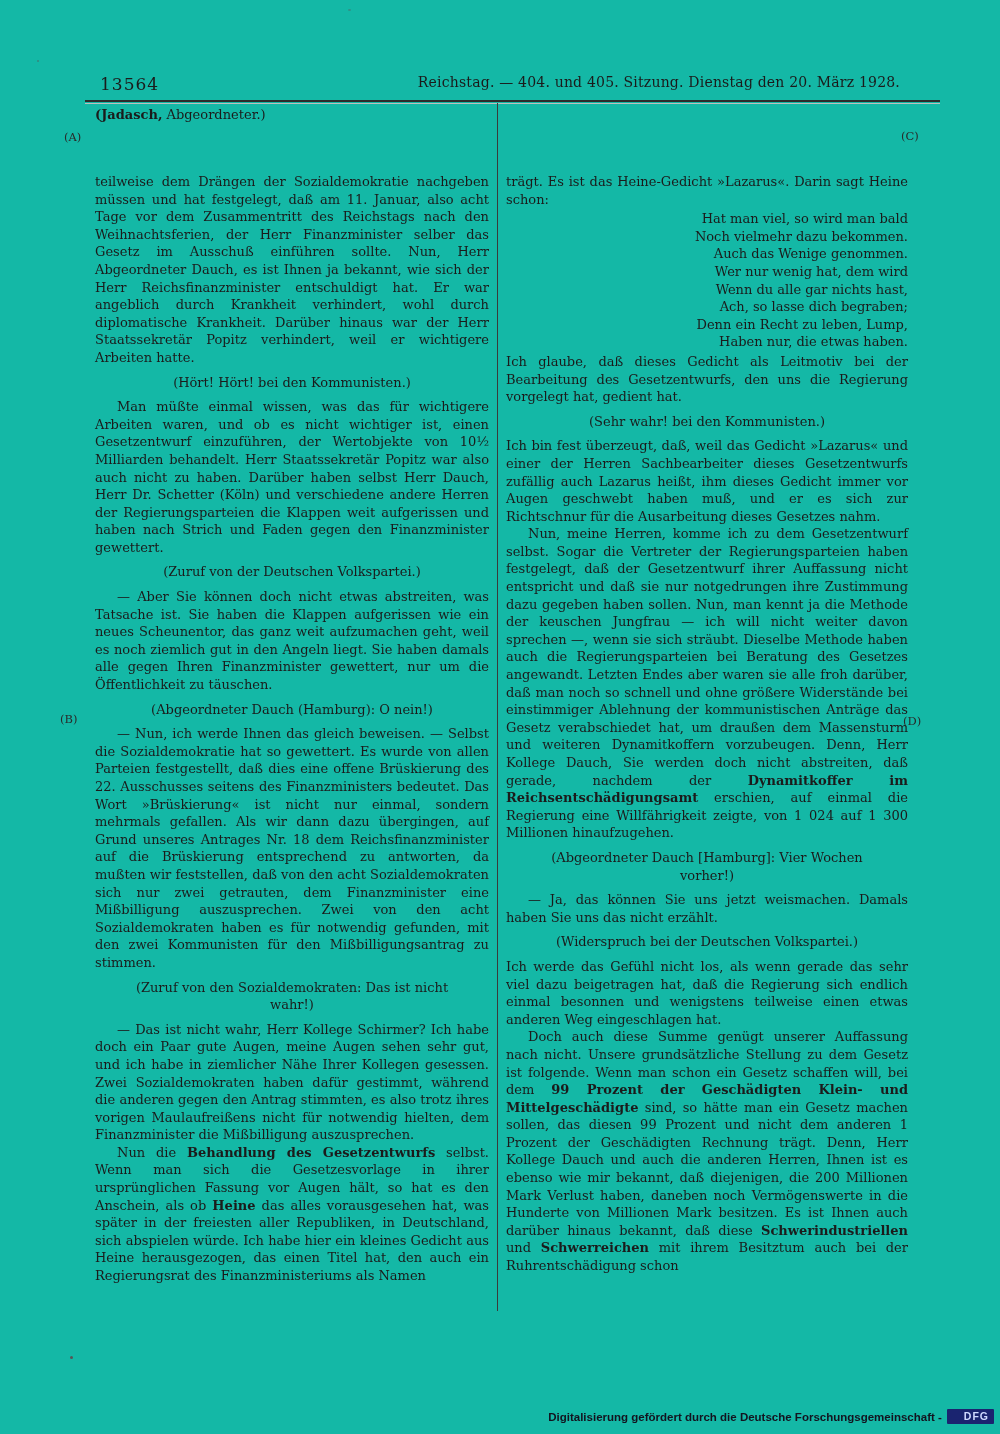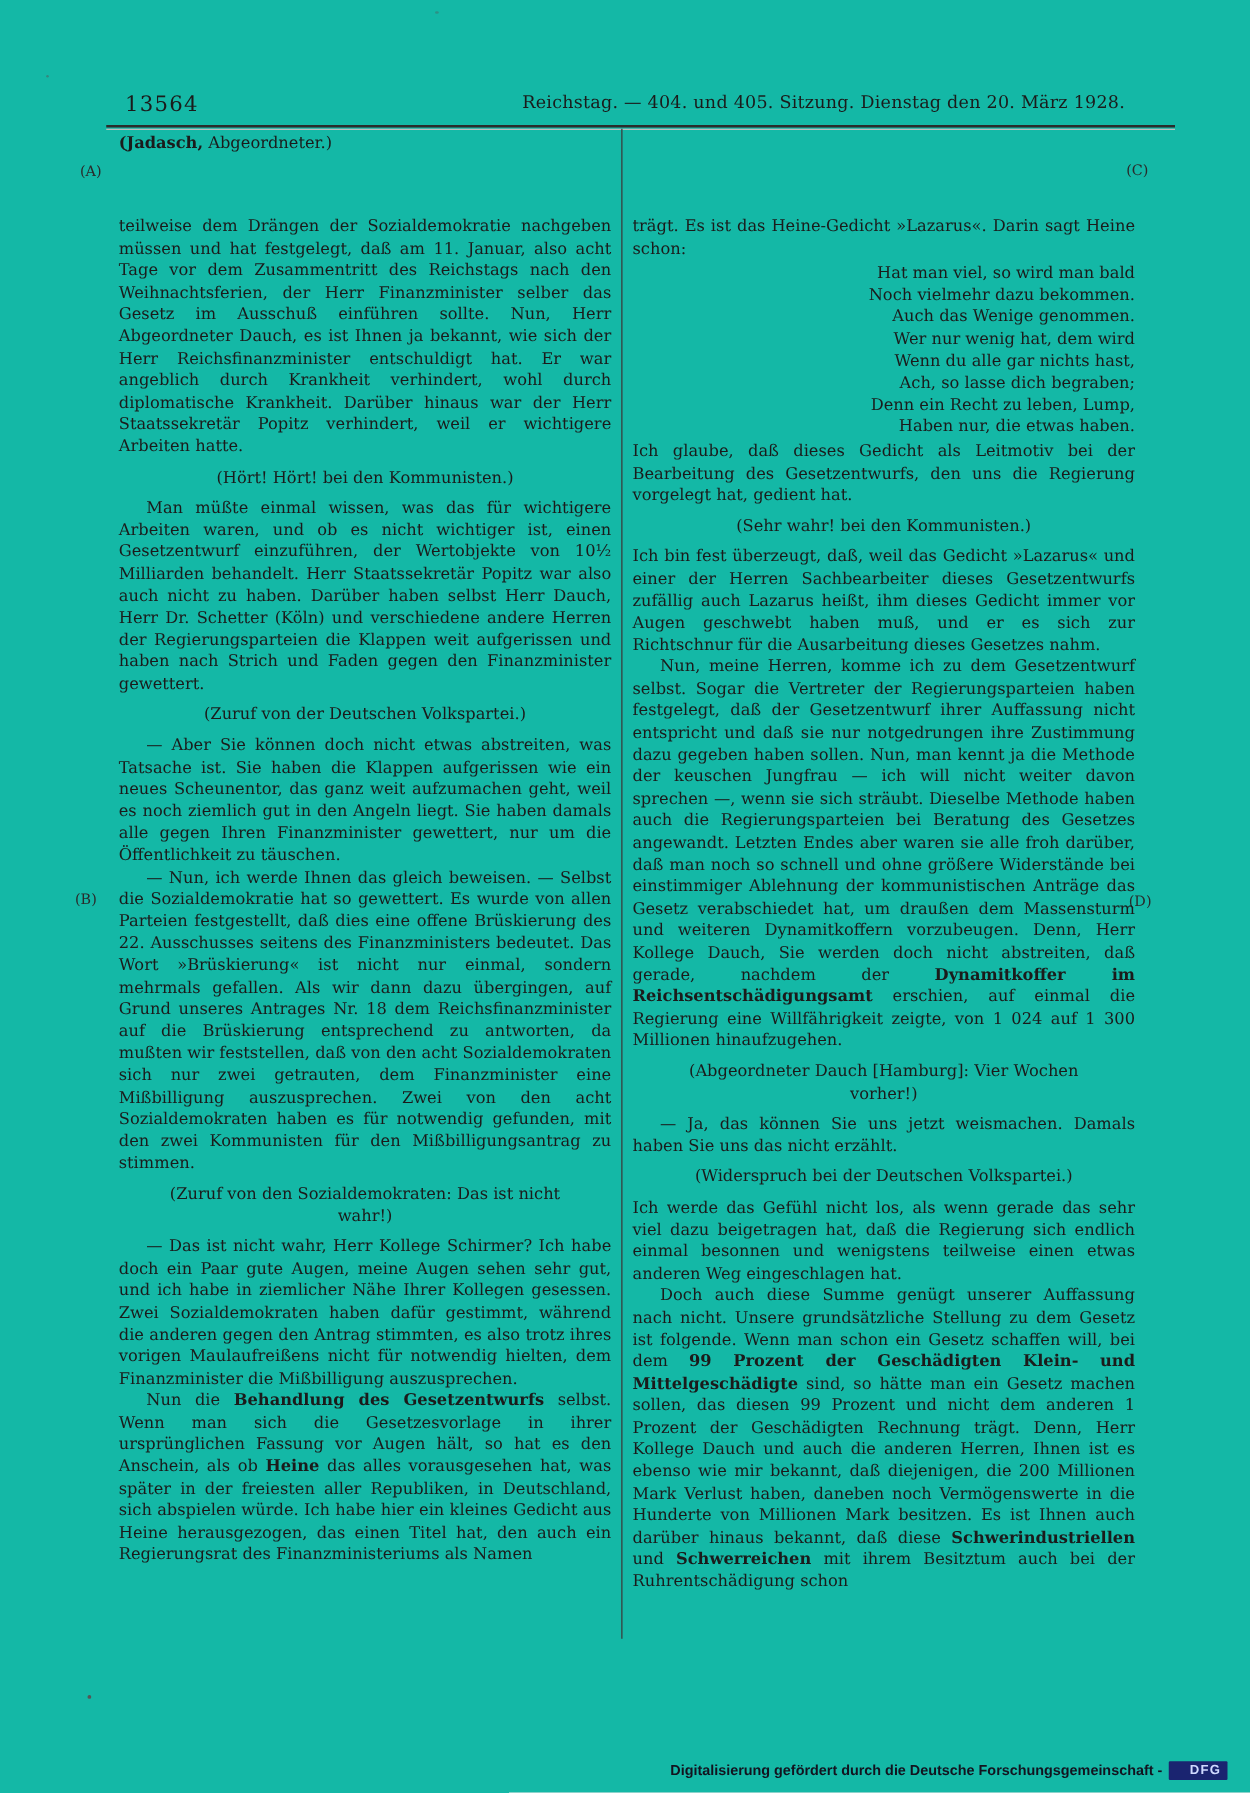--- a/index.html
+++ b/index.html
@@ -26,21 +26,21 @@
   .stage{text-align:center;margin:7px 18px;}
   .poem{margin:2px 0 2px 38px;text-align:right;}
   .bold{font-weight:bold;}
   
   .margin-letter{position:absolute;font-size:11.5px;color:#2a2a2a;font-family:"DejaVu Serif",serif;}
   .ml-a{left:64px;top:130px;}
   .ml-b{left:60px;top:712px;}
   .ml-c{left:901px;top:129px;}
   .ml-d{left:903px;top:714px;}
   
-  .footer{position:absolute;right:18px;bottom:10px;display:flex;align-items:center;gap:5px;
+  .footer{position:absolute;right:6px;bottom:10px;display:flex;align-items:center;gap:5px;
     font-family:"Liberation Sans","DejaVu Sans",sans-serif;font-size:11.5px;font-weight:bold;color:#13131f;}
   .dfg-logo{display:inline-block;padding:1px 5px 2px 17px;font-size:10.5px;font-weight:bold;
     letter-spacing:1px;color:#cfd9ff;border-radius:1px;}
   
   .speck{position:absolute;background:#555;border-radius:50%;}
   .speck-1{left:70px;top:1356px;width:3px;height:3px;}
   .speck-2{left:37px;top:60px;width:2px;height:2px;opacity:.5;}
   .speck-3{left:348px;top:9px;width:3px;height:2px;opacity:.4;}
 </style>
 </head>
@@ -62,20 +62,21 @@
   <span class="margin-letter ml-b">(B)</span>
   <span class="margin-letter ml-c">(C)</span>
   <span class="margin-letter ml-d">(D)</span>
 
   <div class="col col-left">
       <div class="para"><span>teilweise dem Drängen der Sozialdemokratie nachgeben müssen und hat festgelegt, daß am 11. Januar, also acht Tage vor dem Zusammentritt des Reichstags nach den Weihnachtsferien, der Herr Finanzminister selber das Gesetz im Ausschuß einführen sollte. Nun, Herr Abgeordneter Dauch, es ist Ihnen ja bekannt, wie sich der Herr Reichsfinanzminister entschuldigt hat. Er war angeblich durch Krankheit verhindert, wohl durch diplomatische Krankheit. Darüber hinaus war der Herr Staatssekretär Popitz verhindert, weil er wichtigere Arbeiten hatte.</span></div>
       <div class="stage"><span>(Hört! Hört! bei den Kommunisten.)</span></div>
       <div class="para indent"><span>Man müßte einmal wissen, was das für wichtigere Arbeiten waren, und ob es nicht wichtiger ist, einen Gesetzentwurf einzuführen, der Wertobjekte von 10½ Milliarden behandelt. Herr Staatssekretär Popitz war also auch nicht zu haben. Darüber haben selbst Herr Dauch, Herr Dr. Schetter (Köln) und verschiedene andere Herren der Regierungsparteien die Klappen weit aufgerissen und haben nach Strich und Faden gegen den Finanzminister gewettert.</span></div>
       <div class="stage"><span>(Zuruf von der Deutschen Volkspartei.)</span></div>
       <div class="para indent"><span>— Aber Sie können doch nicht etwas abstreiten, was Tatsache ist. Sie haben die Klappen aufgerissen wie ein neues Scheunentor, das ganz weit aufzumachen geht, weil es noch ziemlich gut in den Angeln liegt. Sie haben damals alle gegen Ihren Finanzminister gewettert, nur um die Öffentlichkeit zu täuschen.</span></div>
+      <div class="stage"><span>(Abgeordneter Dauch (Hamburg): O nein!)</span></div>
       <div class="para indent"><span>— Nun, ich werde Ihnen das gleich beweisen. — Selbst die Sozialdemokratie hat so gewettert. Es wurde von allen Parteien festgestellt, daß dies eine offene Brüskierung des 22. Ausschusses seitens des Finanzministers bedeutet. Das Wort »Brüskierung« ist nicht nur einmal, sondern mehrmals gefallen. Als wir dann dazu übergingen, auf Grund unseres Antrages Nr. 18 dem Reichsfinanzminister auf die Brüskierung entsprechend zu antworten, da mußten wir feststellen, daß von den acht Sozialdemokraten sich nur zwei getrauten, dem Finanzminister eine Mißbilligung auszusprechen. Zwei von den acht Sozialdemokraten haben es für notwendig gefunden, mit den zwei Kommunisten für den Mißbilligungsantrag zu stimmen.</span></div>
       <div class="stage"><span>(Zuruf von den Sozialdemokraten: Das ist nicht wahr!)</span></div>
       <div class="para indent"><span>— Das ist nicht wahr, Herr Kollege Schirmer? Ich habe doch ein Paar gute Augen, meine Augen sehen sehr gut, und ich habe in ziemlicher Nähe Ihrer Kollegen gesessen. Zwei Sozialdemokraten haben dafür gestimmt, während die anderen gegen den Antrag stimmten, es also trotz ihres vorigen Maulaufreißens nicht für notwendig hielten, dem Finanzminister die Mißbilligung auszusprechen.</span></div>
       <div class="para indent"><span>Nun die </span><span class="bold">Behandlung des Gesetzentwurfs</span><span> selbst. Wenn man sich die Gesetzesvorlage in ihrer ursprünglichen Fassung vor Augen hält, so hat es den Anschein, als ob </span><span class="bold">Heine</span><span> das alles vorausgesehen hat, was später in der freiesten aller Republiken, in Deutschland, sich abspielen würde. Ich habe hier ein kleines Gedicht aus Heine herausgezogen, das einen Titel hat, den auch ein Regierungsrat des Finanzministeriums als Namen</span></div>
     </div>
   <div class="col-divider"></div>
   <div class="col col-right">
       <div class="para"><span>trägt. Es ist das Heine-Gedicht »Lazarus«. Darin sagt Heine schon:</span></div>
       <div class="poem">
         <div>Hat man viel, so wird man bald</div>

